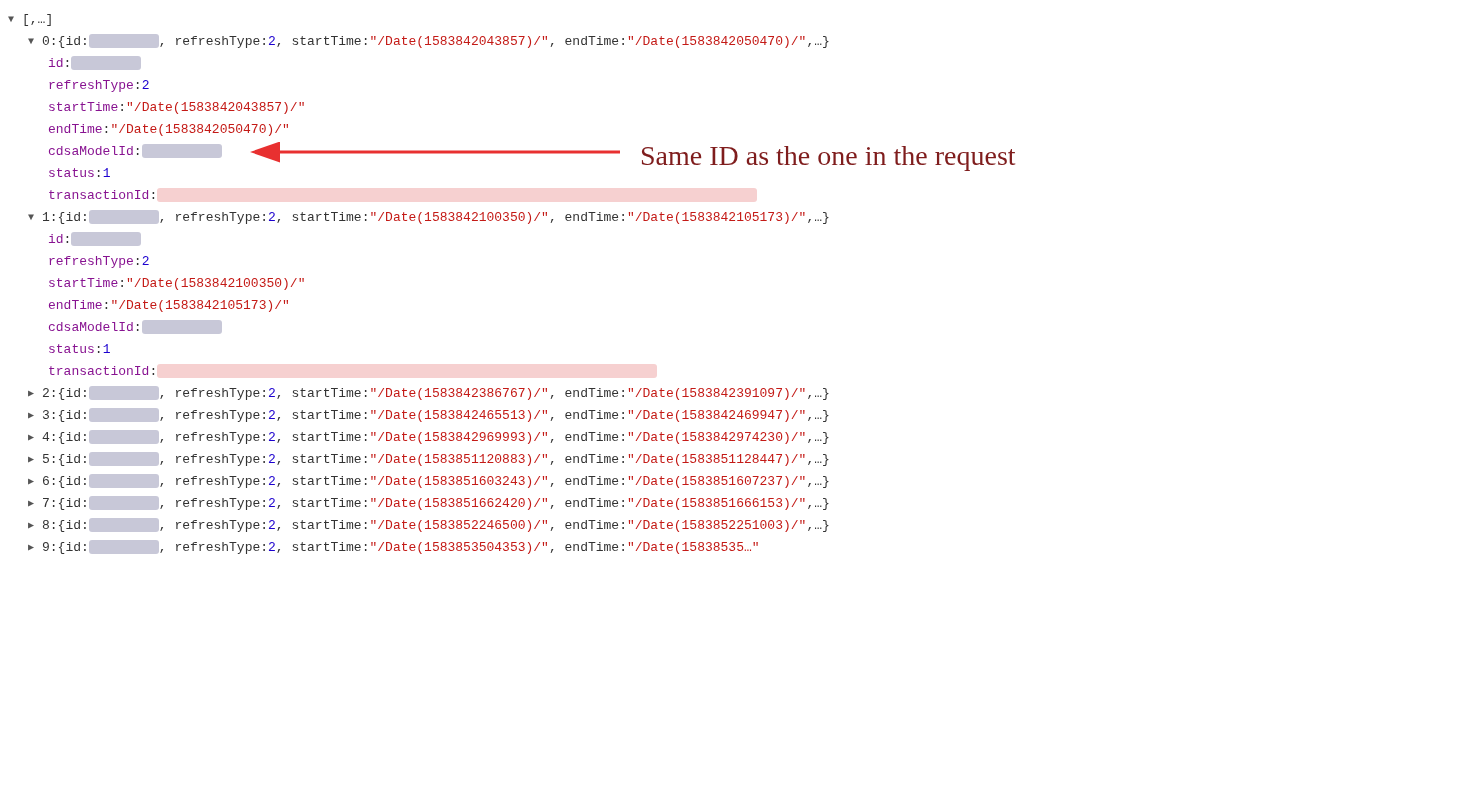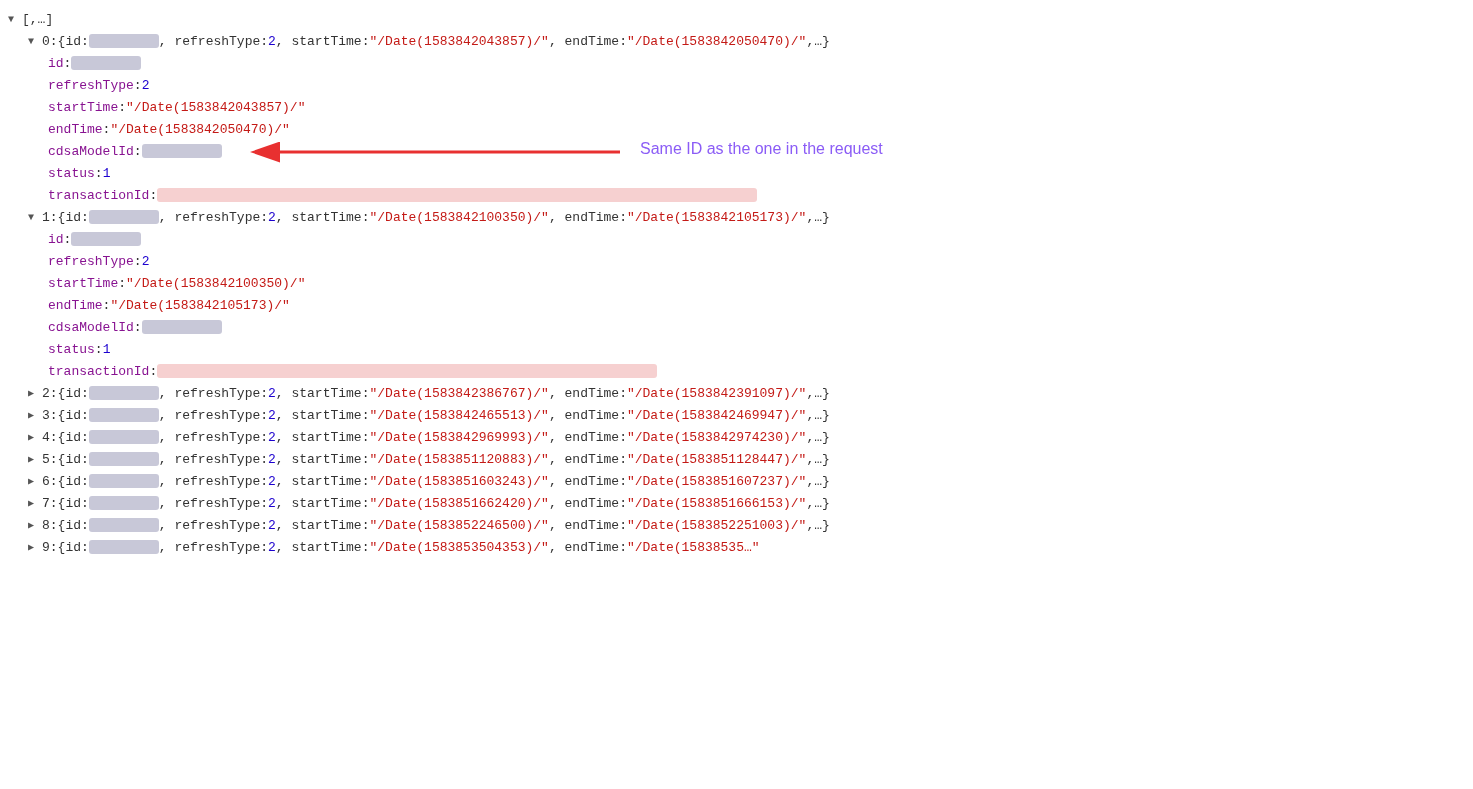--- a/index.html
+++ b/index.html
@@ -129,21 +129,21 @@
     <span class="blurred-cdsa"></span>
 
     <svg style="position:absolute; left:270px; top:-10px; width:360px; height:44px; overflow:visible;">
       <defs>
         <marker id="arrowhead" markerWidth="10" markerHeight="7" refX="0" refY="3.5" orient="auto">
           <polygon points="0 0, 10 3.5, 0 7" fill="#e83030"></polygon>
         </marker>
       </defs>
       <line x1="350" y1="22" x2="10" y2="22" stroke="#e83030" stroke-width="3" marker-end="url(#arrowhead)"></line>
     </svg>
-    <span style="position:absolute; left:640px; top:0; color:#8b5cf6; font-family:Liberation Sans, sans-serif; font-size:16px; white-space:nowrap;">Same ID as the one in the request</span>
+    <span style="position:absolute; left:640px; top:0; color:#7f1d1d; font-family:Liberation Serif, serif; font-size:28px; white-space:nowrap;">Same ID as the one in the request</span>
   </div>
   <div class="line indent-2">
     <span class="key">status</span>
     <span class="punct">: </span>
     <span class="value-number">1</span>
   </div>
   <div class="line indent-2">
     <span class="key">transactionId</span>
     <span class="punct">: </span>
     <span class="blurred-wide"></span>

